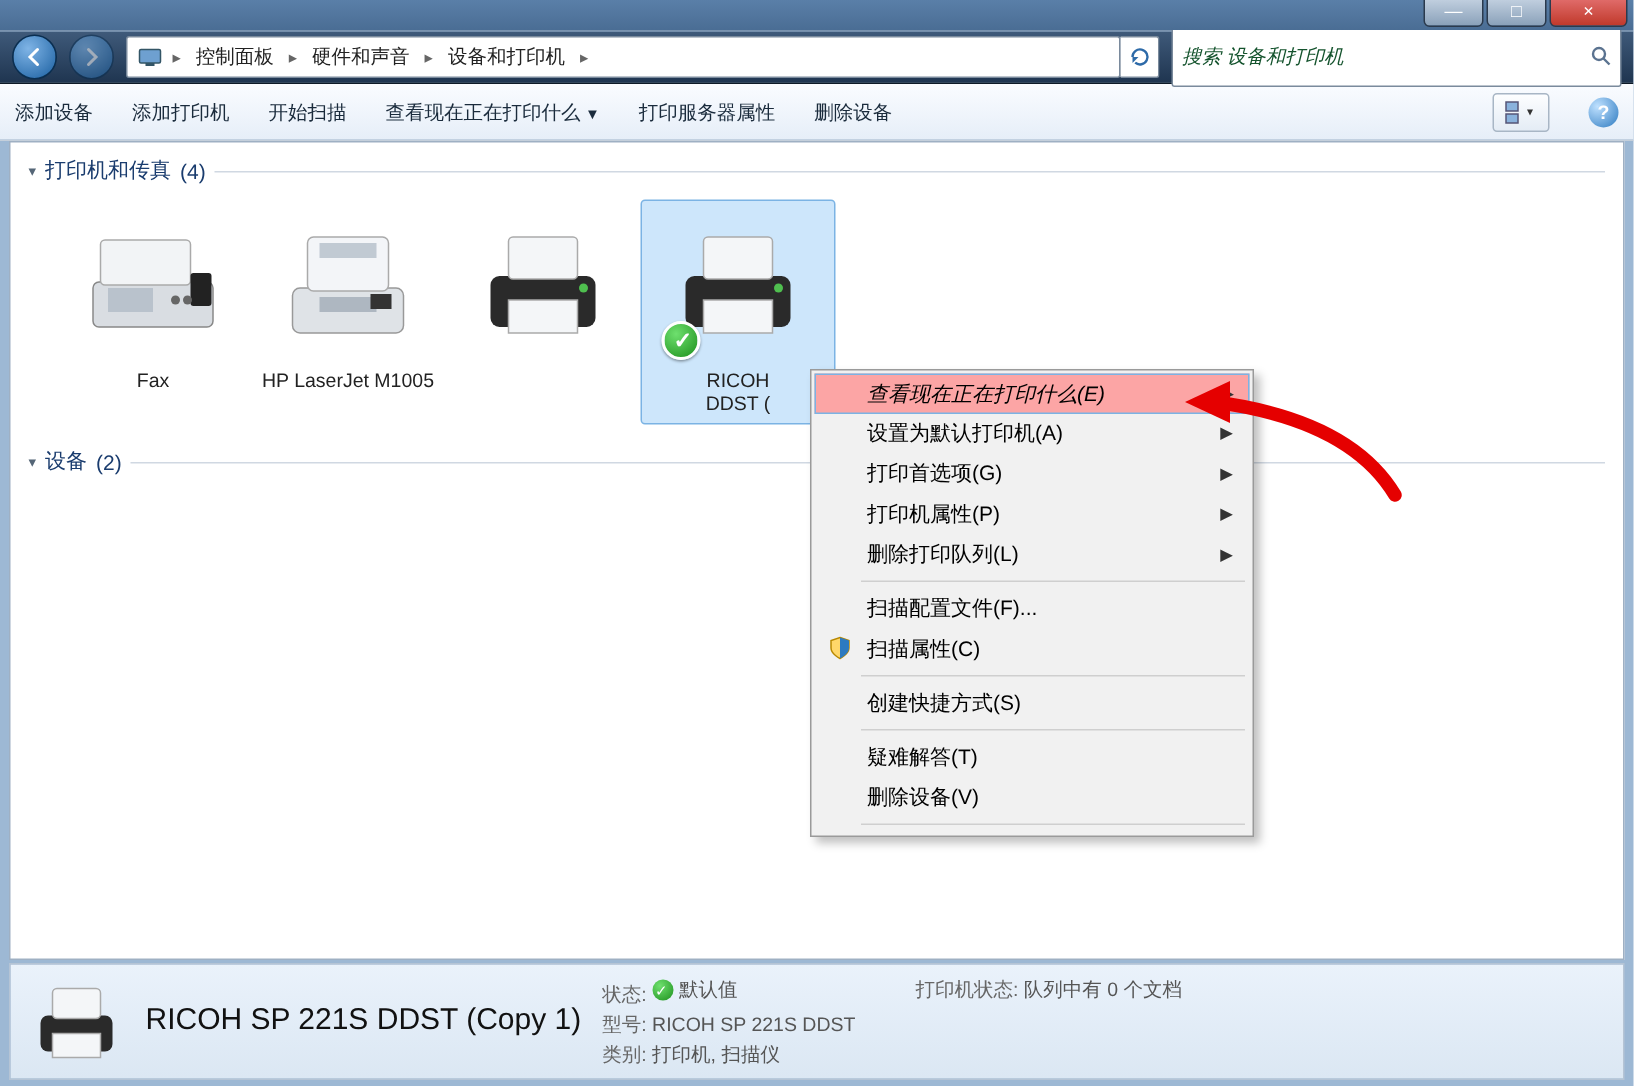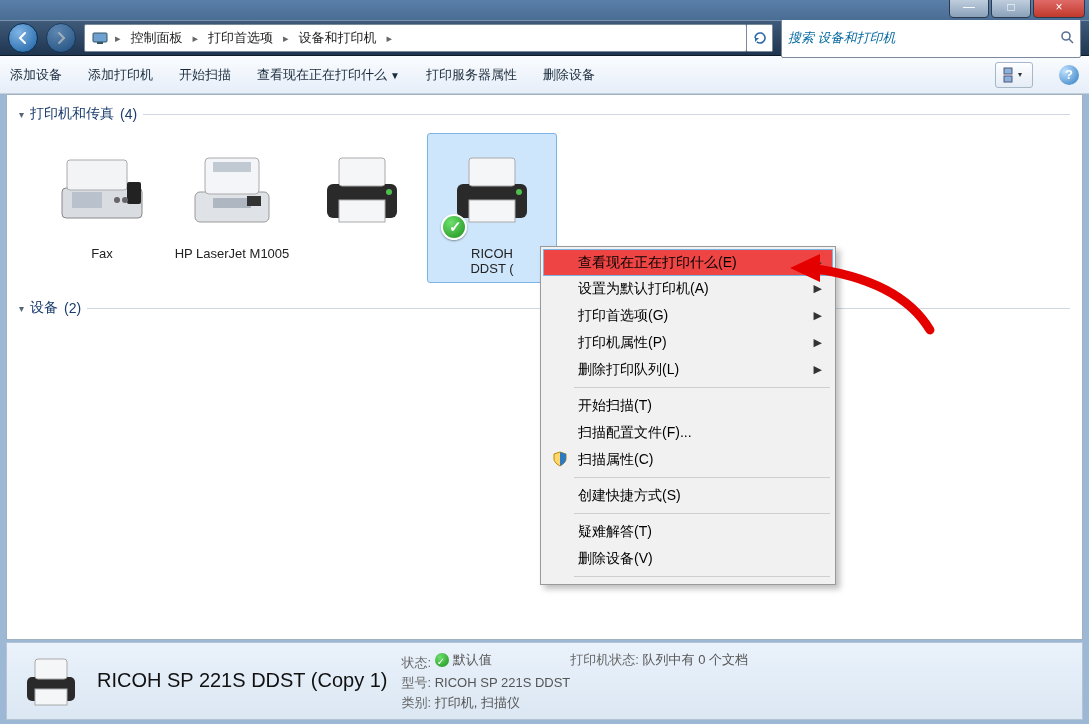--- a/index.html
+++ b/index.html
@@ -38,21 +38,21 @@
   .breadcrumb {
     flex: 1; height: 28px; background:#fff; border:1px solid #7a8a9c; border-radius:2px;
     display:flex; align-items:center; padding:0 6px; gap:6px; font-size:13px; color:#222;
   }
   .breadcrumb .sep { color:#666; font-size:11px; }
   .breadcrumb .crumb { padding: 2px 4px; }
   .breadcrumb .icon-cp { width:18px; height:18px; display:inline-flex; align-items:center; justify-content:center; color:#356; }
   .refreshbox { width:26px; height:28px; background:#fff; border:1px solid #7a8a9c; border-left:none; display:flex; align-items:center; justify-content:center; color:#1a5fa0; margin-left:-8px; border-radius:0 2px 2px 0;}
   .searchbox {
     width: 300px; height:40px; background:#fff; border:1px solid #7a8a9c; border-radius:2px;
-    display:flex; align-items:center; justify-content: space-between; padding:0 6px; color:#0369a1; font-style:italic;
+    display:flex; align-items:center; justify-content: space-between; padding:0 6px; color:#14532d; font-style:italic;
   }
   .searchicon { font-style:normal; color:#5b7390; }
   .toolbar {
     height: 38px; background: linear-gradient(#fafcff,#e6eef8);
     border-bottom:1px solid #c4cfdb;
     display:flex; align-items:center; padding:0 10px; gap:26px;
     font-size:13px; color:#1a2b3c;text-align:center;
   }
   .toolbar .spacer { flex:1; }
   .toolbar .dropdown-caret { font-size:10px; margin-left:3px; }
@@ -71,33 +71,33 @@
   .item .thumb { width:110px; height:100px; margin:0 auto 6px; position:relative; }
   .item .thumb svg { width:100%; height:100%; }
   .default-badge { position:absolute; left:4px; bottom:0; width:26px; height:26px; border-radius:50%; background:radial-gradient(circle at 35% 30%, #6ee06e, #1c8f1c); border:2px solid #fff; box-shadow:0 1px 2px rgba(0,0,0,.4); }
   .default-badge::after { content:"✓"; color:#fff; font-weight:bold; position:absolute; left:6px; top:2px; font-size:15px; }
   .context-menu {
     position:absolute; left:540px; top:246px; width:296px;
     background:#f1f1f1; border:1px solid #9a9a9a; box-shadow:4px 4px 6px rgba(0,0,0,.25);
     padding:3px; font-size:14px; color:#000;
   }
   .context-menu .mrow { display:flex; align-items:center; height:27px; padding:0 28px 0 34px; position:relative; }
-  .context-menu .mrow.sel { background:#ef4444; border:1px solid #7bb3e4; margin:-1px; }
+  .context-menu .mrow.sel { background:#fca5a5; border:1px solid #7bb3e4; margin:-1px;font-style:italic; }
   .context-menu .mrow .arrow { position:absolute; right:10px; font-size:11px; color:#333; }
   .context-menu .sep { height:1px; background:#cfcfcf; margin:4px 2px 4px 30px; }
   .context-menu .bold { font-weight:bold; }
   .context-menu .shield { width:16px; height:16px; position:absolute; left:8px; top:5px; }
   .statusbar {
     position:absolute; left:6px; right:6px; bottom:4px; height:78px;
     background:linear-gradient(#eaf2fb,#dbe7f3); border:1px solid #b5c4d5;
     display:flex; align-items:center; padding:6px 12px; gap:14px;
     font-size:13px; color:#2a3b4c;
   }
   .statusbar .sbthumb { width:64px; height:60px; }
-  .statusbar .sbcols { display:flex; }
+  .statusbar .sbcols { display:flex; gap:40px; }
   .statusbar .sbtitle { font-size:20px; color:#111; margin-bottom:2px; }
   .statusbar .kv { color:#555; font-size:13px; line-height:20px; }
   .statusbar .kv span.k { color:#666; }
   .statusbar .defbadge { display:inline-flex; align-items:center; gap:4px;font-family:Liberation Serif, serif; }
   .statusbar .defbadge .dot { width:14px; height:14px; border-radius:50%; background:radial-gradient(circle at 35% 30%, #6ee06e, #1c8f1c); position:relative; }
   .statusbar .defbadge .dot::after { content:"✓"; color:#fff; font-size:10px; position:absolute; left:2px; top:-1px; }
   .red-arrow { position:absolute; left:780px; top:250px; width:160px; height:90px; pointer-events:none; }
 </style>
 </head>
 <body>
@@ -130,21 +130,21 @@
   <div class="breadcrumb">
     <span class="icon-cp">
       <svg width="18" height="18" viewBox="0 0 18 18">
           <rect x="2" y="4" width="14" height="9" rx="1" fill="#6ea0d0" stroke="#356"></rect>
           <rect x="6" y="13" width="6" height="2" fill="#356"></rect>
         </svg>
     </span>
     <span class="sep">▸</span>
     <span class="crumb">控制面板</span>
     <span class="sep">▸</span>
-    <span class="crumb">打印首选项</span>
+    <span class="crumb">硬件和声音</span>
     <span class="sep">▸</span>
     <span class="crumb">设备和打印机</span>
     <span class="sep">▸</span>
   </div>
   <div class="refreshbox">
     <svg width="14" height="14" viewBox="0 0 14 14">
         <path d="M2 7a5 5 0 1 1 1.8 3.8" fill="none" stroke="#2d6aa8" stroke-width="1.6"></path>
         <path d="M2 11 L2 7 L6 7 Z" fill="#2d6aa8"></path>
       </svg>
   </div>
@@ -263,23 +263,20 @@
   <div class="mrow">
       <span>打印机属性(P)</span>
       <span class="arrow">▶</span>
     </div>
   <div class="mrow">
       <span>删除打印队列(L)</span>
       <span class="arrow">▶</span>
     </div>
   <div class="sep"></div>
   <div class="mrow">
-      <span>开始扫描(T)</span>
-    </div>
-  <div class="mrow">
       <span>扫描配置文件(F)...</span>
     </div>
   <div class="mrow">
     <span class="shield">
       <svg width="16" height="16" viewBox="0 0 16 16">
           <path d="M8 1 L14 3 V8 C14 12 8 15 8 15 C8 15 2 12 2 8 V3 Z" fill="#ffd76a" stroke="#b88800"></path>
           <path d="M8 1 L14 3 V8 C14 12 8 15 8 15 V1 Z" fill="#2d7ac0"></path>
         </svg>
     </span>
     <span>扫描属性(C)</span>

